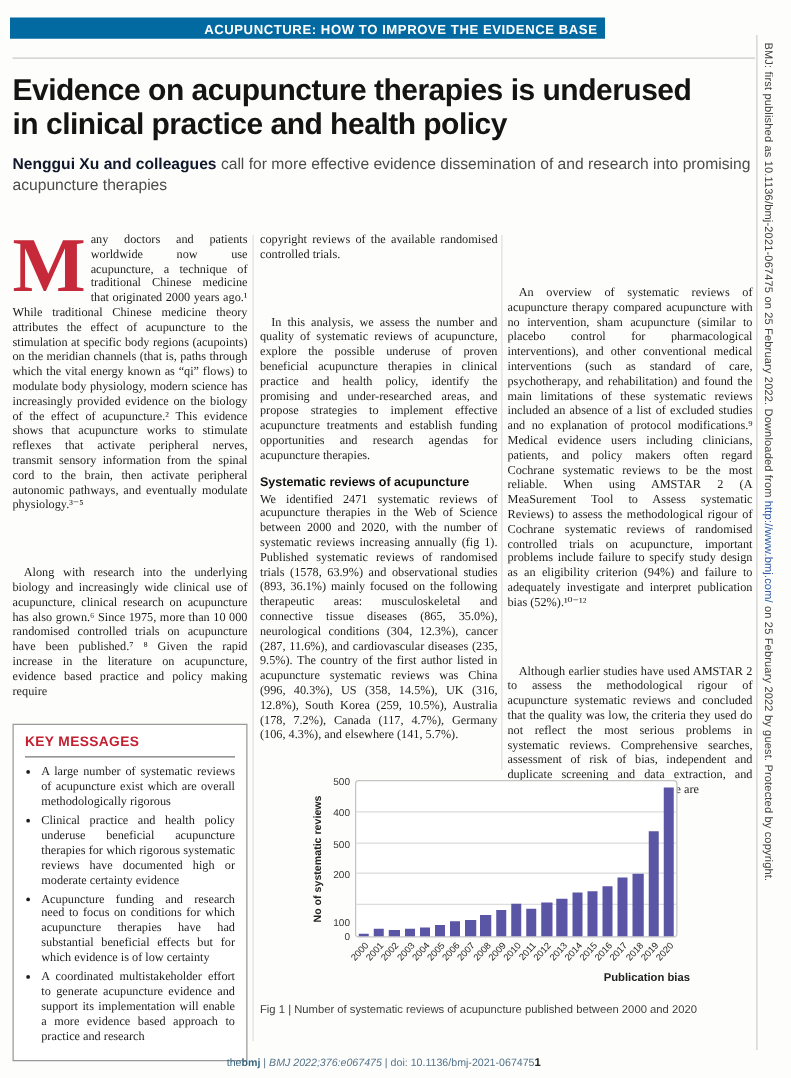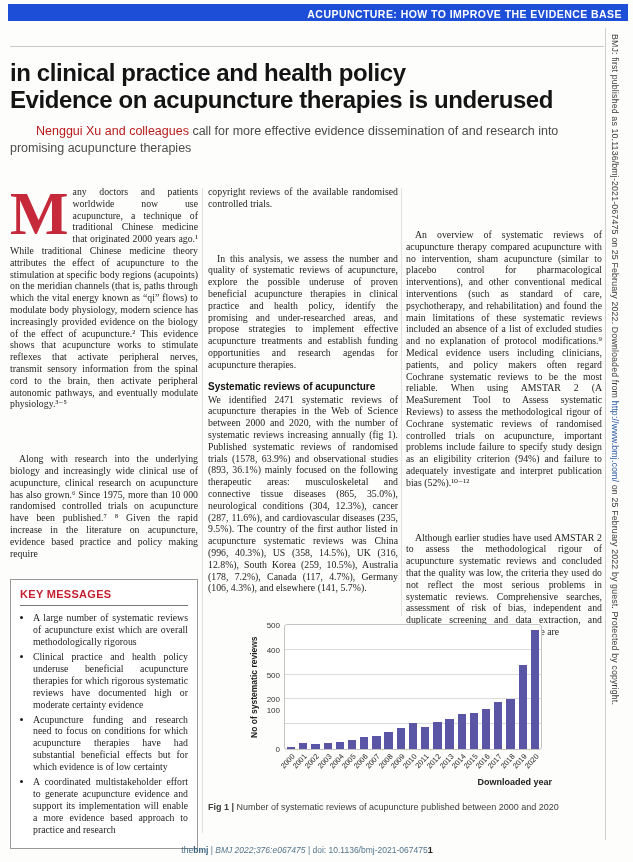--- a/index.html
+++ b/index.html
@@ -1,34 +1,34 @@
 <!DOCTYPE html>
 <html><head>
 <meta charset="utf-8">
 <style>
   html,body{margin:0;padding:0;}
   body{
     width:633px;height:862px;position:relative;background:#fdfdfc;
     font-family:"Liberation Serif","DejaVu Serif",serif;color:#1c1c1c;overflow:hidden;
   }
   
-  .banner{position:absolute;left:8px;top:4px;width:620px;height:17px;background:#1d4ed8;
+  .banner{position:absolute;left:8px;top:14px;width:476px;height:17px;background:#0369a1;
     text-align:right;line-height:17px;padding-right:0;}
   .banner span{color:#fff;font:bold 10.5px "Liberation Sans",sans-serif;letter-spacing:.45px;padding-right:6px;}
   
   .side-divider{position:absolute;left:605px;top:28px;width:1px;height:812px;background:#cfcfcf;}
   .sidebar{position:absolute;left:610px;top:34px;height:818px;writing-mode:vertical-rl;
     font:8.8px "Liberation Sans",sans-serif;color:#3c3c3c;letter-spacing:.15px;white-space:nowrap;}
   .sidebar .link{color:#2a57a5;}
   
   .masthead{position:absolute;left:10px;top:46px;width:594px;border-top:1px solid #c9c9c9;padding-top:12px;}
   .title{font:bold 24px "Liberation Sans",sans-serif;letter-spacing:-.4px;line-height:1.13;color:#141414;margin:0;}
   .title span{display:block;white-space:nowrap;}
   .byline{margin:10px 0 0;font:12.5px "Liberation Sans",sans-serif;color:#4c4c4c;line-height:1.35;}
-  .byline .who{font-weight:normal;color:#b91c1c;margin-left:26px;}
+  .byline .who{font-weight:bold;color:#0f172a;}
   
   .col{position:absolute;top:186px;}
   #col1{left:10px;width:188px;}
   #col2{left:208px;width:190px;}
   #col3{left:406px;width:196px;}
   .vrule{position:absolute;width:1px;background:#e0e0e0;}
   #vrule1{left:202px;top:188px;height:645px;}
   #vrule2{left:401px;top:188px;height:428px;}
   .col p{margin:0;font-size:9.8px;line-height:11.8px;text-align:justify;}
   .col p.indent{text-indent:9px;margin-top:43px;}
@@ -49,43 +49,43 @@
   .ytick{position:absolute;right:4px;font:8px "Liberation Sans",sans-serif;color:#333;}
   #plot{position:relative;width:256px;height:124px;border:1px solid #c4c4c4;border-radius:3px;background:#fff;}
   .gridline{position:absolute;left:0;right:0;height:1px;background:#dcdcdc;}
   .bar{position:absolute;bottom:0;}
   #xticks{position:relative;height:27px;margin-left:36px;width:256px;}
   .xtick{position:absolute;top:2px;width:36px;text-align:right;transform:rotate(-48deg);
     transform-origin:100% 0;font:7.5px "Liberation Sans",sans-serif;color:#222;}
   #xlabel{text-align:right;font:bold 9px "Liberation Sans",sans-serif;color:#222;margin-right:8px;}
   
   #caption{position:absolute;left:208px;top:802px;width:364px;font:9px "Liberation Sans",sans-serif;color:#3d3d3d;}
-  #caption .fig-label{font-weight:bold;}
+  #caption .fig-label{font-weight:normal;}
   
   #footer{position:absolute;left:10px;top:845px;width:594px;display:flex;justify-content:center;
     font:8.5px "Liberation Sans",sans-serif;color:#54748a;}
   #footer .jname{color:#39657f;}
   #footer .jbold{color:#39657f;font-weight:bold;}
   #footer .jref{font-style:italic;}
   #footer .pagenum{color:#222;font-weight:bold;font-size:9px;}
 </style>
 </head>
 <body>
 
 <div class="banner">
   <span>ACUPUNCTURE: HOW TO IMPROVE THE EVIDENCE BASE</span>
 </div>
 
 <div class="side-divider"></div>
 <div class="sidebar"><span>BMJ: first published as 10.1136/bmj-2021-067475 on 25 February 2022. Downloaded from </span><span class="link">http://www.bmj.com/</span><span> on 25 February 2022 by guest. Protected by copyright.</span></div>
 
 <div class="masthead">
   <h1 class="title">
+      <span>Evidence on acupuncture therapies is underused</span>
       <span>in clinical practice and health policy</span>
-      <span>Evidence on acupuncture therapies is underused</span>
     </h1>
   <p class="byline"><span class="who">Nenggui Xu and colleagues</span><span> call for more effective evidence dissemination of and research into promising acupuncture therapies</span></p>
 </div>
 
 <div class="vrule" id="vrule1"></div>
 <div class="vrule" id="vrule2"></div>
 
 <div class="col" id="col1">
   <p><span class="dropcap">M</span><span>any doctors and patients worldwide now use acupuncture, a technique of traditional Chinese medicine that originated 2000 years ago.¹ While traditional Chinese medicine theory attributes the effect of acupuncture to the stimulation at specific body regions (acupoints) on the meridian channels (that is, paths through which the vital energy known as “qi” flows) to modulate body physiology, modern science has increasingly provided evidence on the biology of the effect of acupuncture.² This evidence shows that acupuncture works to stimulate reflexes that activate peripheral nerves, transmit sensory information from the spinal cord to the brain, then activate peripheral autonomic pathways, and eventually modulate physiology.³⁻⁵</span></p>
   <p class="indent">Along with research into the underlying biology and increasingly wide clinical use of acupuncture, clinical research on acupuncture has also grown.⁶ Since 1975, more than 10 000 randomised controlled trials on acupuncture have been published.⁷ ⁸ Given the rapid increase in the literature on acupuncture, evidence based practice and policy making require</p>
@@ -111,21 +111,21 @@
 <div class="col" id="col3">
   <p class="indent">An overview of systematic reviews of acupuncture therapy compared acupuncture with no intervention, sham acupuncture (similar to placebo control for pharmacological interventions), and other conventional medical interventions (such as standard of care, psychotherapy, and rehabilitation) and found the main limitations of these systematic reviews included an absence of a list of excluded studies and no explanation of protocol modifications.⁹ Medical evidence users including clinicians, patients, and policy makers often regard Cochrane systematic reviews to be the most reliable. When using AMSTAR 2 (A MeaSurement Tool to Assess systematic Reviews) to assess the methodological rigour of Cochrane systematic reviews of randomised controlled trials on acupuncture, important problems include failure to specify study design as an eligibility criterion (94%) and failure to adequately investigate and interpret publication bias (52%).¹⁰⁻¹²</p>
   <p class="indent">Although earlier studies have used AMSTAR 2 to assess the methodological rigour of acupuncture systematic reviews and concluded that the quality was low, the criteria they used do not reflect the most serious problems in systematic reviews. Comprehensive searches, assessment of risk of bias, independent and duplicate screening and data extraction, and assessment of certainty of evidence are</p>
 </div>
 
 <div id="chart">
   <div class="plot-wrap">
     <div id="ylabel">No of systematic reviews</div>
     <div id="yticks">
         <span class="ytick" style="bottom: -4px;">0</span>
-        <span class="ytick" style="bottom: 35px;">100</span>
+        <span class="ytick" style="bottom: 7px;">100</span>
         <span class="ytick" style="bottom: 45.6px;">200</span>
         <span class="ytick" style="bottom: 70.4px;">500</span>
         <span class="ytick" style="bottom: 95.2px;">400</span>
         <span class="ytick" style="bottom: 120px; margin-left: 46px;">500</span>
       </div>
     <div id="plot">
         <div class="gridline" style="bottom: 24.8px;"></div>
         <div class="gridline" style="bottom: 49.6px;"></div>
         <div class="gridline" style="bottom: 74.4px;"></div>
         <div class="gridline" style="bottom: 99.2px;"></div>
@@ -168,21 +168,21 @@
       <span class="xtick" style="left: 116.381px;">2012</span>
       <span class="xtick" style="left: 128.571px;">2013</span>
       <span class="xtick" style="left: 140.762px;">2014</span>
       <span class="xtick" style="left: 152.952px;">2015</span>
       <span class="xtick" style="left: 165.143px;">2016</span>
       <span class="xtick" style="left: 177.333px;">2017</span>
       <span class="xtick" style="left: 189.524px;">2018</span>
       <span class="xtick" style="left: 201.714px;">2019</span>
       <span class="xtick" style="left: 213.905px;">2020</span>
     </div>
-  <div id="xlabel">Downloaded year</div>
+  <div id="xlabel">Publication bias</div>
 </div>
 
 <div id="caption"><span class="fig-label">Fig 1</span><span class="fig-label"> | </span><span>Number of systematic reviews of acupuncture published between 2000 and 2020</span></div>
 
 <div id="footer">
   <div><span class="jname">the</span><span class="jbold">bmj</span><span> | </span><span class="jref">BMJ 2022;376:e067475</span><span> | doi: 10.1136/bmj-2021-067475</span></div>
   <div class="pagenum">1</div>
 </div>
 
 </body></html>

